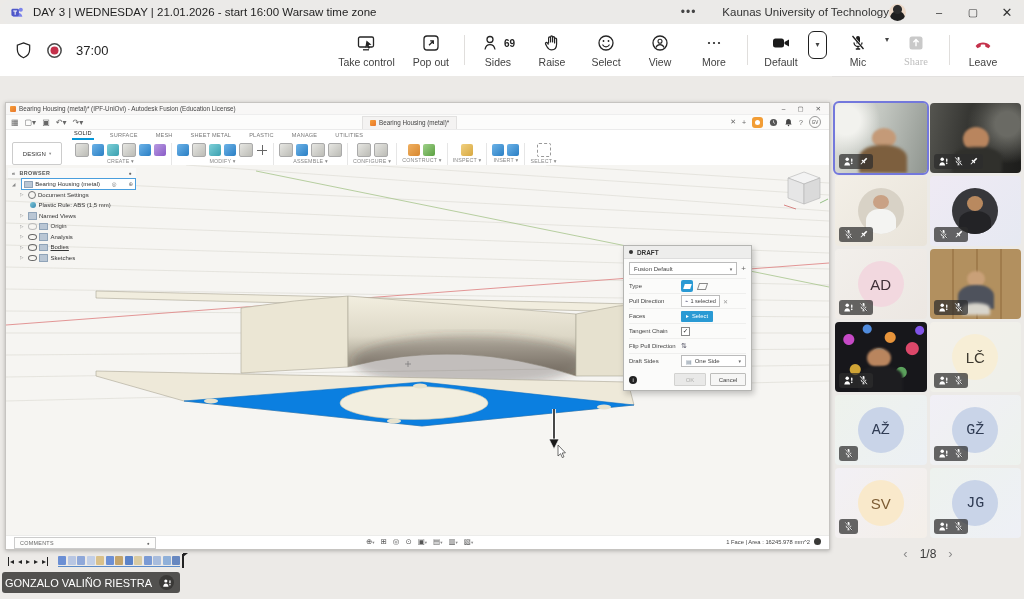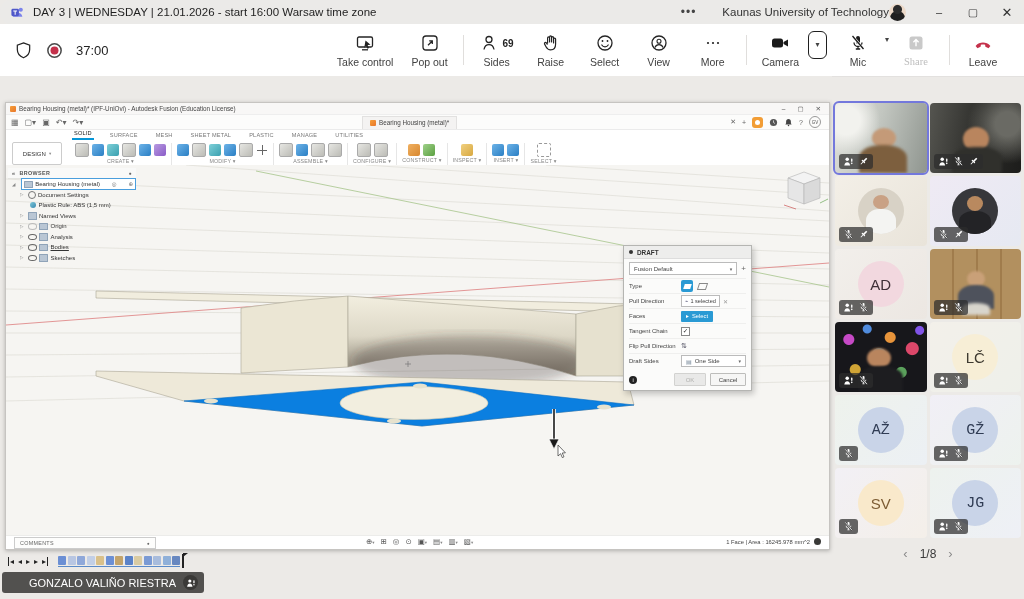--- a/index.html
+++ b/index.html
@@ -159,21 +159,21 @@
   .tl-end2{border-right:1.2px solid #222;padding-right:1px;}
   .tl-feats{display:flex;gap:1.5px;align-items:flex-end;border-bottom:1.5px solid #5a8ac8;
     padding-bottom:1px;}
   .tf{width:8px;height:9px;border-radius:1px;}
   .tl-head{width:2px;height:14px;background:#222;margin-left:2px;position:relative;}
   .tl-head:before{content:"";position:absolute;top:-1px;left:1px;border-top:4px solid #222;
     border-right:5px solid transparent;}
 
   
   .presenter{position:absolute;left:2px;top:496px;height:21px;background:rgba(74,73,71,.95);
-    border-radius:3px;display:flex;align-items:center;gap:7px;padding:0 6px 0 27px;
+    border-radius:3px;display:flex;align-items:center;gap:7px;padding:0 6px 0 3px;
     color:#fff;font-size:11px;white-space:nowrap;}
   .p-ic{width:15px;height:15px;border-radius:50%;background:#3a3937;display:flex;
     align-items:center;justify-content:center;}
 
   
   .sidebar{position:absolute;left:832px;top:76px;width:192px;height:523px;}
   .tiles{position:absolute;top:27px;left:3px;right:3px;display:grid;
     grid-template-columns:1fr 1fr;gap:3px;grid-auto-rows:70px;}
   .tile{position:relative;border-radius:4px;overflow:hidden;background:#ddd;}
   .tile.active{outline:2px solid #7378dc;outline-offset:0;}
@@ -400,21 +400,21 @@
           </span>
         <span>More</span>
       </div>
       <div class="mb-div"></div>
       <div class="mbtn">
         <span class="ic">
             <svg width="20" height="20">
               <use href="#i-camera"></use>
             </svg>
           </span>
-        <span>Camera</span>
+        <span>Default</span>
       </div>
       <div class="mb-chevbox">
           <span class="mb-chev" style="margin-top:0">▾</span>
         </div>
       <div class="mbtn">
         <span class="ic">
             <svg width="20" height="20">
               <use href="#i-micoff"></use>
             </svg>
           </span>

